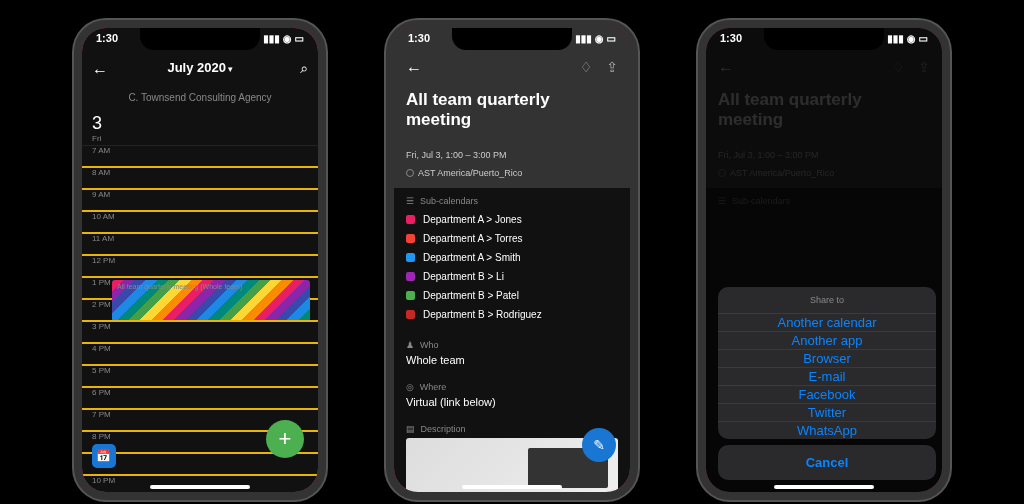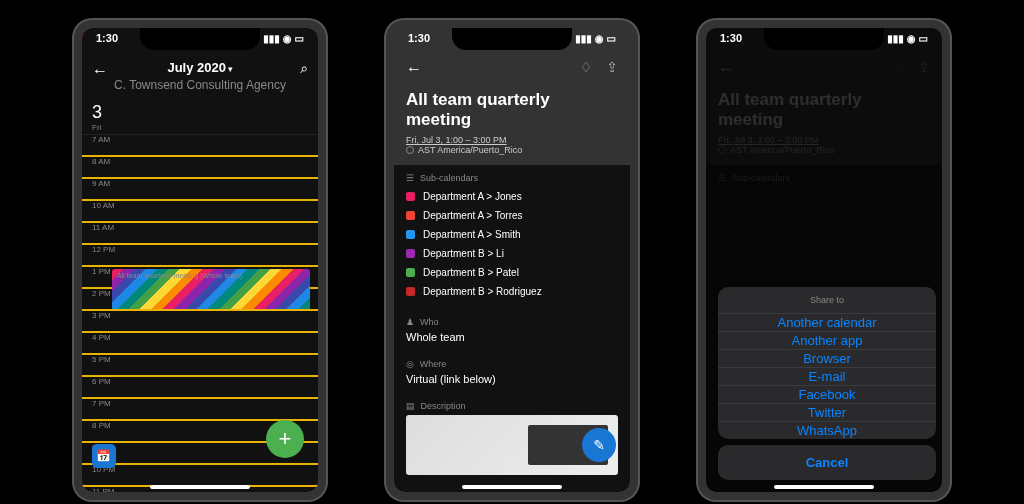--- a/index.html
+++ b/index.html
@@ -1,47 +1,47 @@
 <!DOCTYPE html>
 <html><head>
 <meta charset="utf-8">
 <style>
   * { margin: 0; padding: 0; box-sizing: border-box; font-family: -apple-system, BlinkMacSystemFont, sans-serif; }
   body { background: #000; display: flex; justify-content: center; align-items: center; min-height: 504px; gap: 60px; padding: 20px; }
-  .phone { width: 252px; height: 480px; background: #ec4899; border-radius: 18px; border: 8px solid #333; position: relative; overflow: hidden; box-shadow: 0 0 0 2px #555; }
+  .phone { width: 252px; height: 480px; background: #ec4899; border-radius: 32px; border: 8px solid #333; position: relative; overflow: hidden; box-shadow: 0 0 0 2px #555; }
   .notch { position: absolute; top: 0; left: 50%; transform: translateX(-50%); width: 120px; height: 22px; background: #000; border-radius: 0 0 14px 14px; z-index: 20; }
   .status-bar { position: absolute; top: 4px; width: 100%; display: flex; justify-content: space-between; padding: 0 14px; font-size: 11px; color: #fff; font-weight: 600; z-index: 15; }
   .status-right { display: flex; gap: 3px; align-items: center; }
   .signal, .wifi, .battery { font-size: 10px; }
   .screen { position: absolute; top: 0; left: 0; right: 0; bottom: 0; background: #111; color: #fff; overflow: hidden; }
   .home-indicator { position: absolute; bottom: 3px; left: 50%; transform: translateX(-50%); width: 100px; height: 4px; background: #fff; border-radius: 3px; z-index: 20; }
 
   
   .nav1 { padding: 30px 10px 6px; text-align: center; position: relative; }
   .nav1 .back { position: absolute; left: 10px; top: 32px; font-size: 16px; }
   .nav1 .search { position: absolute; right: 10px; top: 32px; font-size: 14px; }
   .nav1 .title { font-size: 13px; font-weight: 600; }
   .nav1 .chev { font-size: 9px; margin-left: 2px; }
-  .nav1 .sub { font-size: 12px; color: #888; margin-top: 2px; }
+  .nav1 .sub { font-size: 10px; color: #888; margin-top: 16px; }
   .day-header { padding: 4px 10px 2px; border-bottom: 1px solid #222; }
   .day-num { font-size: 18px; font-weight: 400; }
   .day-name { font-size: 8px; color: #888; }
   .hours { overflow-y: hidden; }
   .hour-row { height: 22px; border-bottom: 2px solid #eab308; display: flex; align-items: flex-start; font-size: 8px; color: #888; padding-left: 10px; position: relative; }
   .event-block { position: absolute; left: 30px; right: 8px; height: 42px; top: 2px; border-radius: 3px; overflow: hidden; background: repeating-linear-gradient(135deg, #e91e63 0 8px, #8e24aa 8px 16px, #3949ab 16px 24px, #1e88e5 24px 32px, #00897b 32px 40px, #43a047 40px 48px, #fdd835 48px 56px, #fb8c00 56px 64px); padding: 3px 5px; font-size: 7px; }
   .fab-add { position: absolute; right: 14px; bottom: 34px; width: 38px; height: 38px; border-radius: 50%; background: #4caf50; display: flex; align-items: center; justify-content: center; font-size: 22px; color: #fff; }
   .cal-icon { position: absolute; left: 10px; bottom: 24px; width: 24px; height: 24px; border-radius: 5px; background: #1976d2; display: flex; align-items: center; justify-content: center; font-size: 12px; }
 
   
   .nav2 { padding: 30px 12px 8px; display: flex; justify-content: space-between; align-items: center; background: #333; }
   .nav2 .icons { display: flex; gap: 14px; font-size: 14px; color: #aaa; }
   .detail-head { background: #333; padding: 6px 12px 10px; }
   .detail-title { font-size: 17px; font-weight: 700; line-height: 1.2; }
-  .detail-time { font-size: 9px; color: #ccc; margin-top: 4px; text-decoration: underline; }
-  .detail-tz { font-size: 9px; color: #ccc; margin-top: 0; display: flex; align-items: center; gap: 4px; }
+  .detail-time { font-size: 9px; color: #ccc; margin-top: 19px; }
+  .detail-tz { font-size: 9px; color: #ccc; margin-top: 8px; display: flex; align-items: center; gap: 4px; }
   .section { padding: 8px 12px; }
   .sec-label { font-size: 9px; color: #888; display: flex; align-items: center; gap: 6px; margin-bottom: 4px; }
   .subcal { display: flex; align-items: center; gap: 8px; font-size: 10px; padding: 4px 0; }
   .swatch { width: 9px; height: 9px; border-radius: 2px; }
   .sec-text { font-size: 11px; color: #fff; }
   .desc-img { height: 60px; background: linear-gradient(135deg, #ddd, #eee); border-radius: 3px; margin-top: 4px; position: relative; overflow: hidden; }
   .desc-img::before { content: ''; position: absolute; right: 10px; top: 10px; width: 80px; height: 40px; background: #333; border-radius: 2px; }
   .fab-edit { position: absolute; right: 14px; bottom: 30px; width: 34px; height: 34px; border-radius: 50%; background: #1976d2; display: flex; align-items: center; justify-content: center; font-size: 14px; color: #fff; }
 
   

